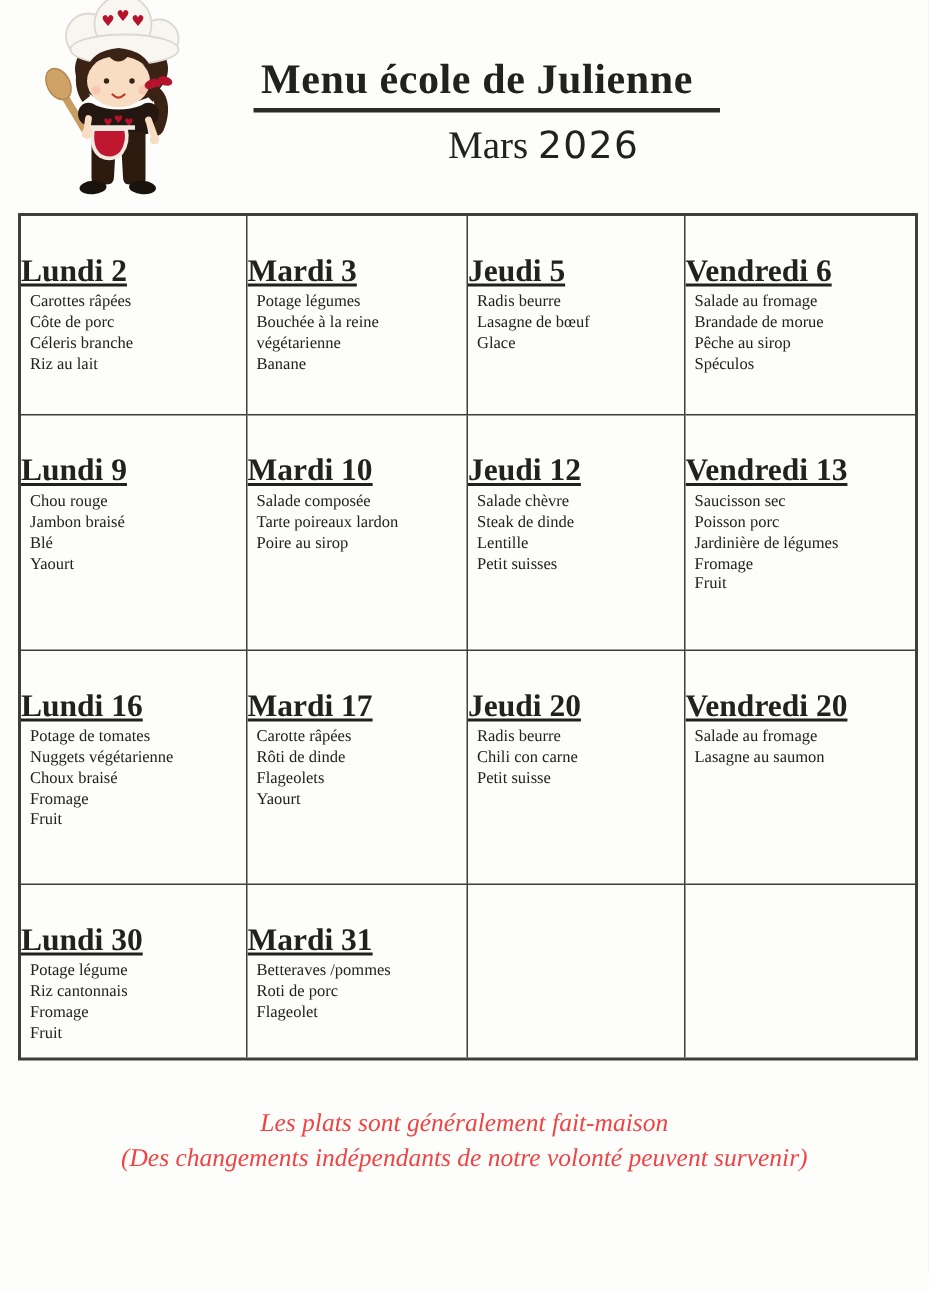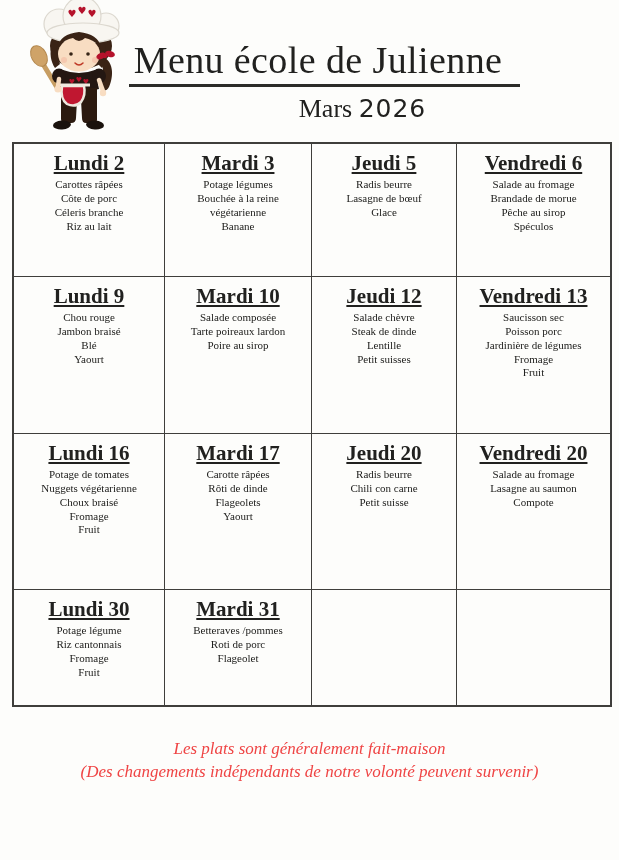--- a/index.html
+++ b/index.html
@@ -5,41 +5,41 @@
   html,body{margin:0;padding:0;background:#e9e9e9;}
   .sheet{
     position:relative;width:619px;height:860px;margin:0 auto;
     background:#fdfdfb;color:#21211f;
     font-family:"Liberation Serif",serif;overflow:hidden;
   }
   
   .header{position:absolute;top:38px;left:0;width:100%;text-align:center;}
   .title{
     display:inline-block;margin:0;transform:translateX(15px);
-    font-size:38px;font-weight:normal;letter-spacing:.4px;
+    font-size:28px;font-weight:bold;letter-spacing:.4px;
     border-bottom:3px solid #2b2b28;padding:0 18px 2px 5px;
   }
   .subtitle{margin-top:7px;font-size:26px;transform:translateX(53px);}
   .subtitle .year{
     font-family:"DejaVu Sans",sans-serif;font-size:25px;letter-spacing:1px;
   }
   
   .chef{position:absolute;left:2px;top:0;width:150px;height:135px;}
   
   .menu-grid{
     position:absolute;left:12px;top:142px;width:596px;height:561px;
     display:grid;
     grid-template-columns:151fr 147fr 145fr 153fr;
     grid-template-rows:133fr 157fr 156fr 115fr;
     border:2px solid #3f3e3b;
     background:#fdfdfb;
   }
   .cell{
     border-right:1.5px solid #3f3e3b;border-bottom:1.5px solid #3f3e3b;
-    text-align:center;padding-top:5px;overflow:hidden;
+    text-align:left;padding-top:22px;overflow:hidden;
   }
   .cell:nth-child(4n){border-right:none;}
   .cell:nth-child(n+13){border-bottom:none;}
   .day-title{
     font-size:21px;font-weight:bold;margin:2px 0 2px;
     text-decoration:underline;text-decoration-thickness:1.5px;text-underline-offset:2px;
   }
   .day-item{font-size:11px;line-height:1.26;padding:0 6px;}
   
   .footer{
@@ -209,21 +209,20 @@
       <div class="cell">
         <div class="day-title">Jeudi 20</div>
         <div class="day-item">Radis beurre</div>
         <div class="day-item">Chili con carne</div>
         <div class="day-item">Petit suisse</div>
       </div>
       <div class="cell">
         <div class="day-title">Vendredi 20</div>
         <div class="day-item">Salade au fromage</div>
         <div class="day-item">Lasagne au saumon</div>
-        <div class="day-item">Compote</div>
       </div>
       <div class="cell">
         <div class="day-title">Lundi 30</div>
         <div class="day-item">Potage légume</div>
         <div class="day-item">Riz cantonnais</div>
         <div class="day-item">Fromage</div>
         <div class="day-item">Fruit</div>
       </div>
       <div class="cell">
         <div class="day-title">Mardi 31</div>

